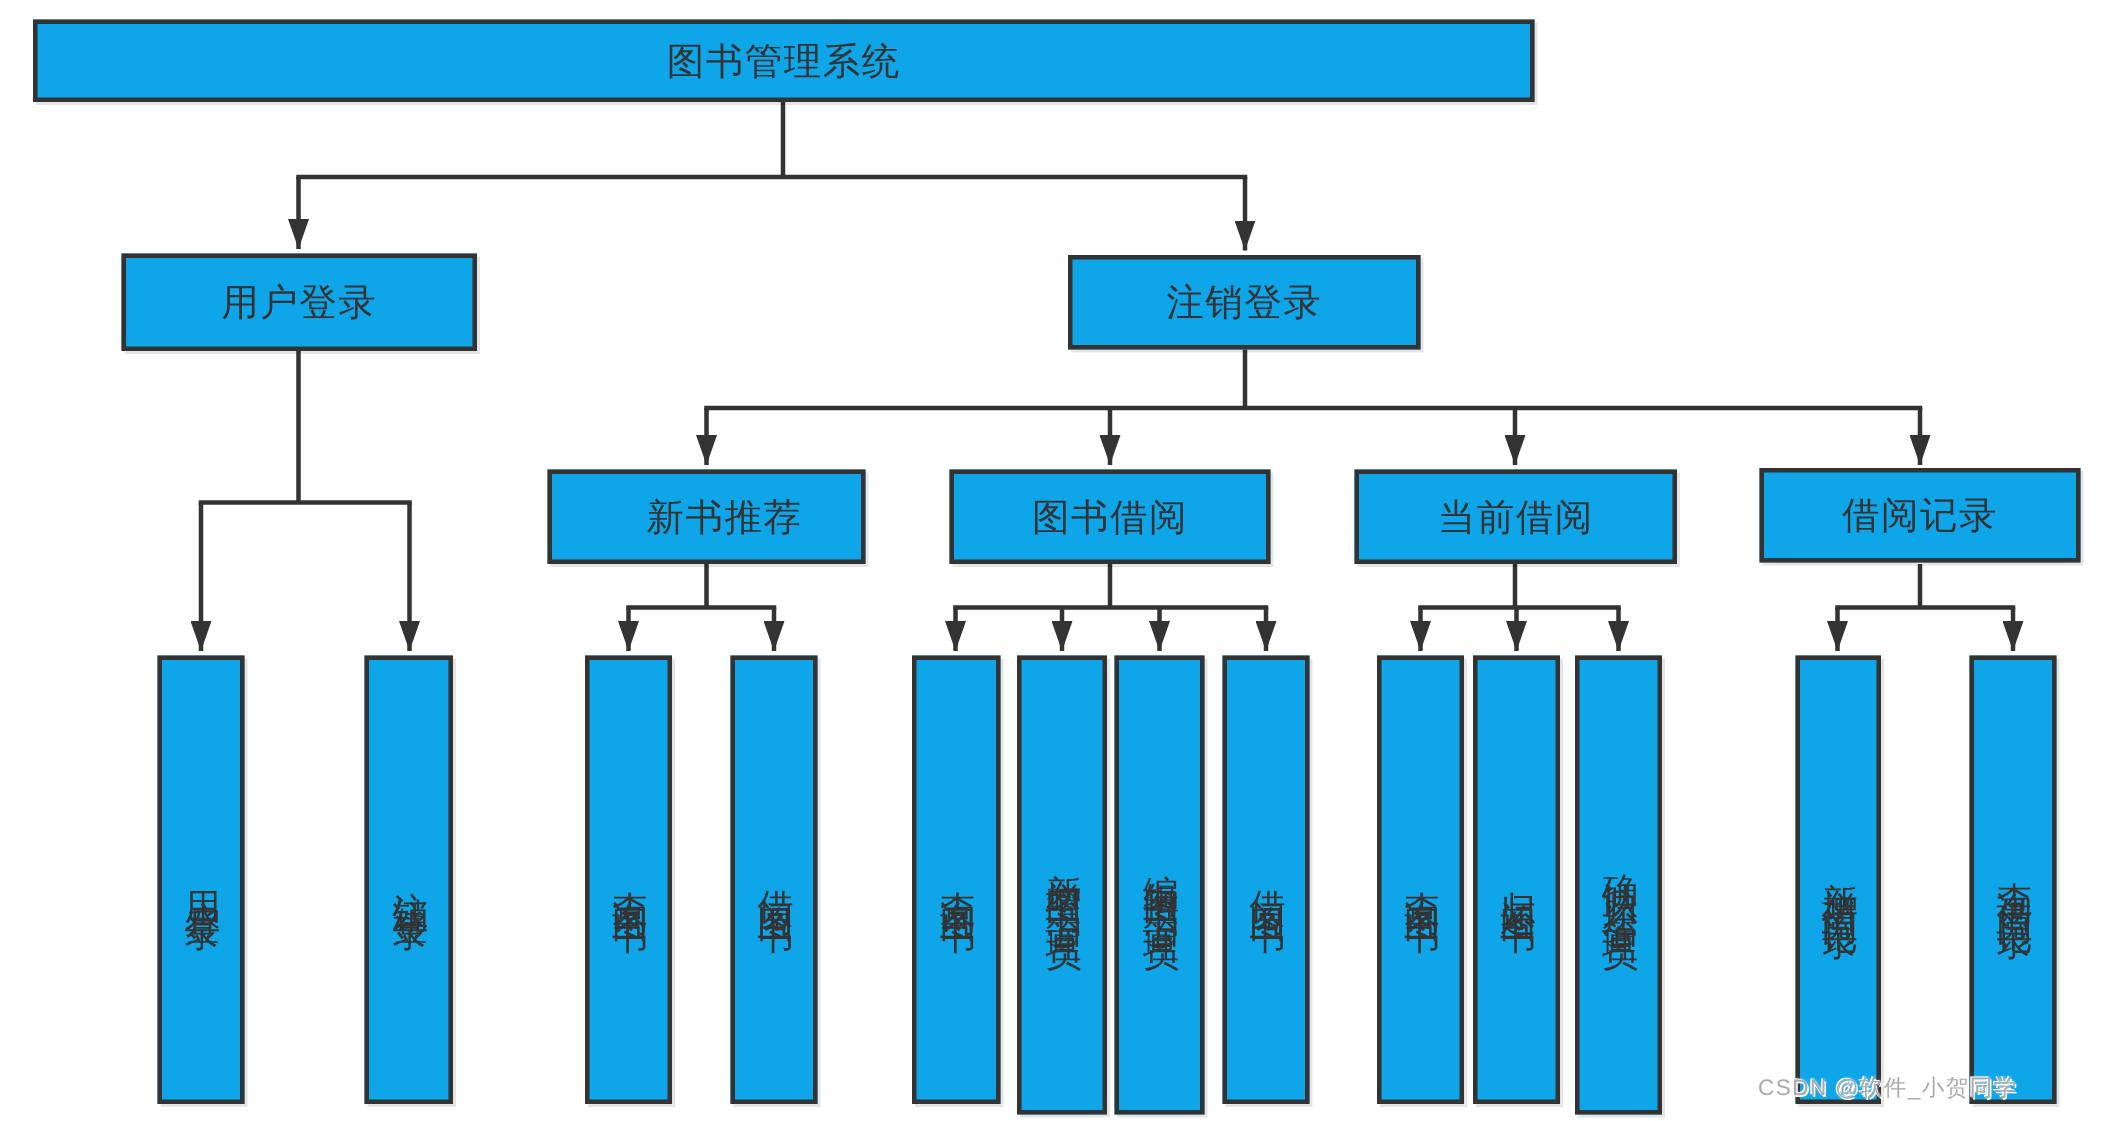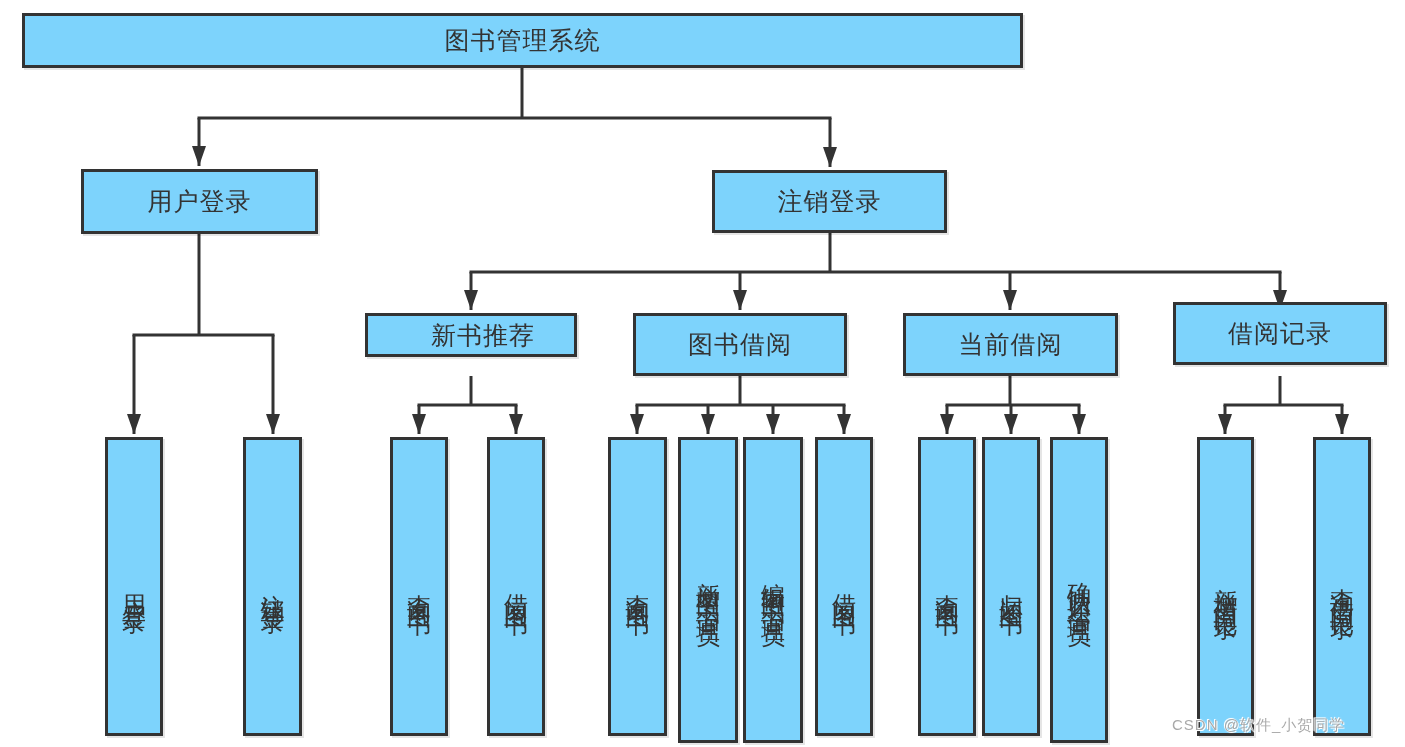--- a/index.html
+++ b/index.html
@@ -20,21 +20,21 @@
     left: 0;
     top: 0;
     width: 1405px;
     height: 747px;
     pointer-events: none;
   }
   .node {
     position: absolute;
     box-sizing: border-box;
     border: 3px solid #333333;
-    background: #7dd3fc;
+    background: #0ea5e9;
     color: #333333;
     display: flex;
     align-items: center;
     justify-content: center;
     text-align: center;
     box-shadow: 2px 2px 0 rgba(0,0,0,0.10);
   }
   .hnode {
     font-size: 25px;
     letter-spacing: 1px;
@@ -112,24 +112,24 @@
       <line x1="1225" y1="405" x2="1225" y2="434" marker-end="url(#arrow)"></line>
       <line x1="1342" y1="405" x2="1342" y2="434" marker-end="url(#arrow)"></line>
     </g>
   </svg>
 
   <div class="node hnode" style="left:22px; top:13px; width:1001px; height:55px;">图书管理系统</div>
 
   <div class="node hnode" style="left:81px; top:169px; width:237px; height:65px;">用户登录</div>
   <div class="node hnode" style="left:712px; top:170px; width:235px; height:63px;">注销登录</div>
 
-  <div class="node hnode" style="left:365px; top:313px; width:212px; height:44px;padding-left:24px;">新书推荐</div>
+  <div class="node hnode" style="left:365px; top:313px; width:212px; height:63px;padding-left:24px;">新书推荐</div>
   <div class="node hnode" style="left:903px; top:313px; width:215px; height:63px;">当前借阅</div>
   <div class="node hnode" style="left:633px; top:313px; width:214px; height:63px;">图书借阅</div>
-  <div class="node hnode" style="left:1173px; top:302px; width:214px; height:63px;">借阅记录</div>
+  <div class="node hnode" style="left:1173px; top:312px; width:214px; height:63px;">借阅记录</div>
 
   <div class="node leaf" style="left:105px; top:437px; width:58px; height:299px;">用户登录</div>
   <div class="node leaf" style="left:243px; top:437px; width:59px; height:299px;">注销登录</div>
 
   <div class="node leaf" style="left:390px; top:437px; width:58px; height:299px;">查询图书</div>
   <div class="node leaf" style="left:487px; top:437px; width:58px; height:299px;">借阅图书</div>
 
   <div class="node leaf" style="left:608px; top:437px; width:59px; height:299px;">查询图书</div>
   <div class="node leaf" style="left:678px; top:437px; width:60px; height:306px;">新增图书（管理员）</div>
   <div class="node leaf" style="left:743px; top:437px; width:60px; height:306px;">编辑图书（管理员）</div>

